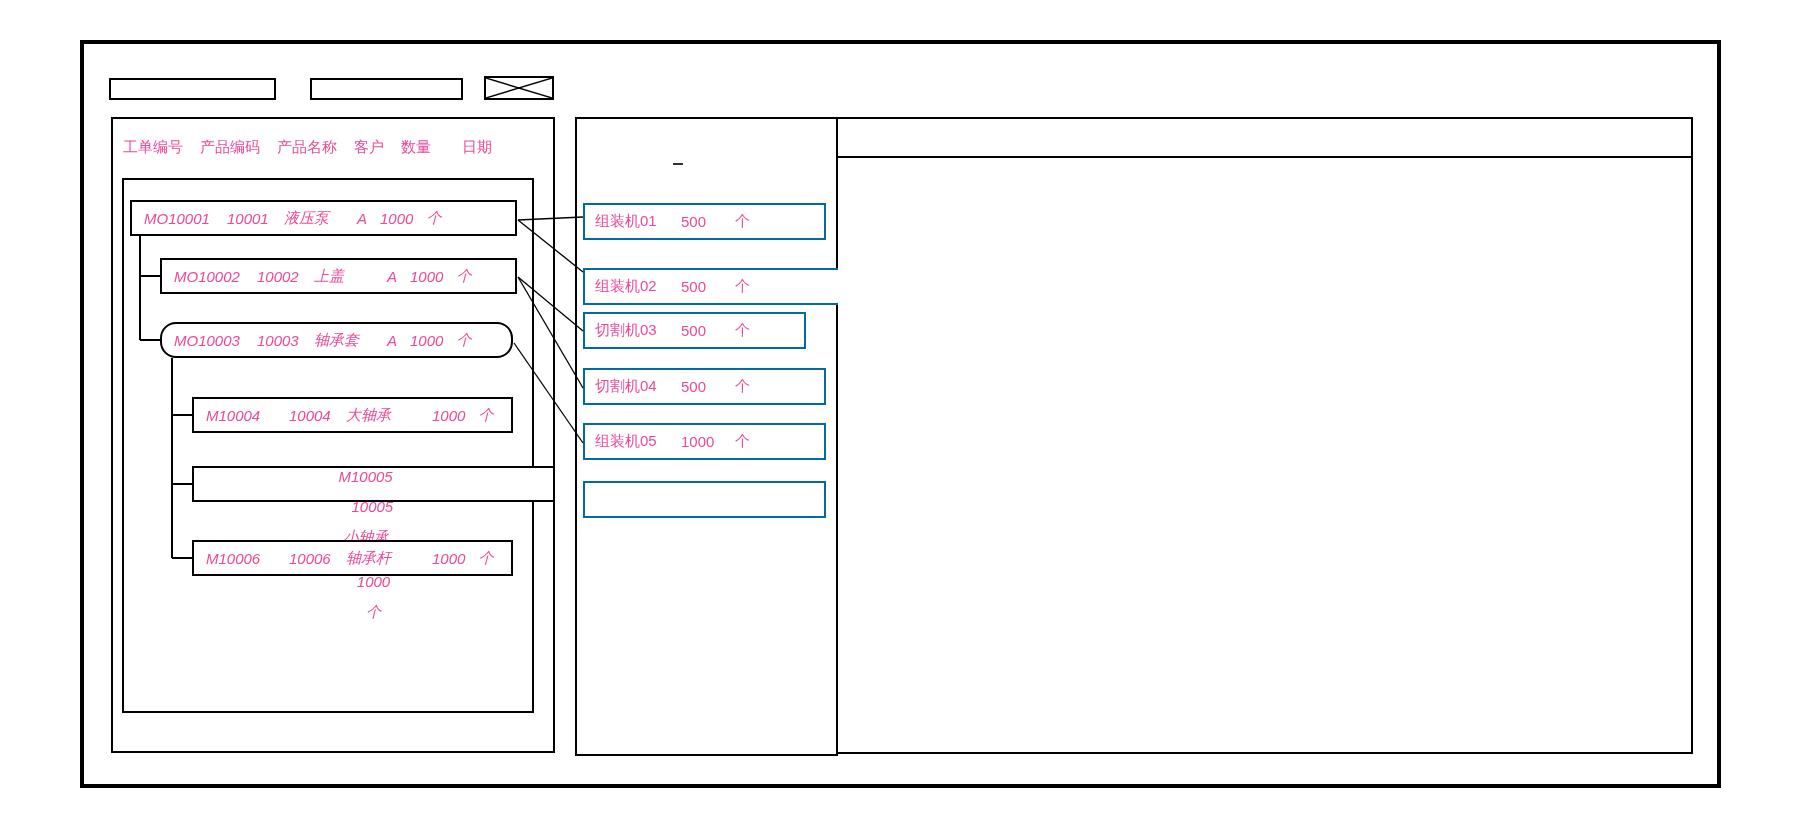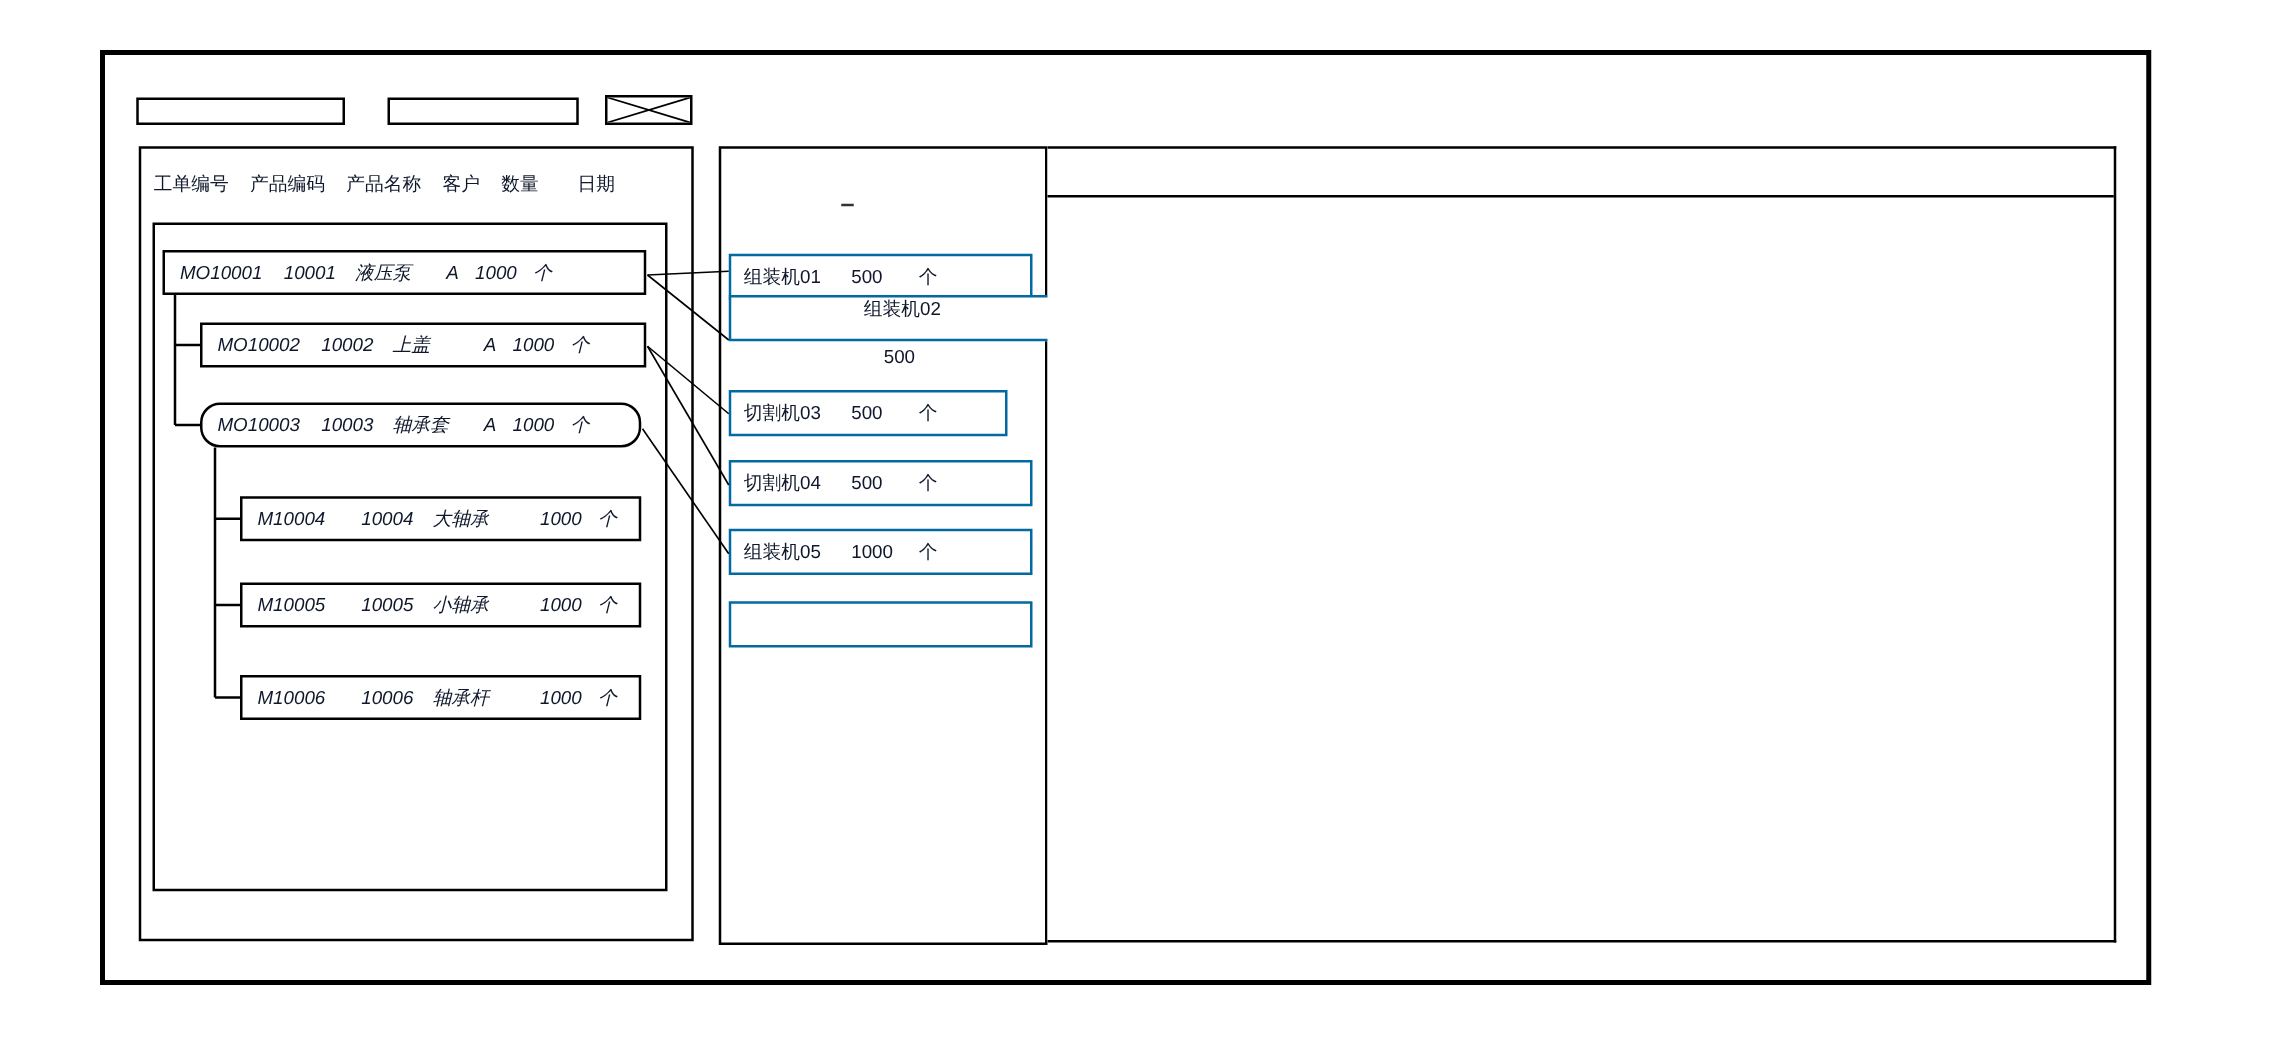--- a/index.html
+++ b/index.html
@@ -1,17 +1,17 @@
 <!DOCTYPE html>
 <html><head>
 <meta charset="utf-8">
 <style>
   html,body{margin:0;padding:0;background:#fff;}
   .canvas{position:relative;width:1819px;height:833px;background:#ffffff;overflow:hidden;
-          font-family:"Liberation Sans","DejaVu Sans",sans-serif;color:#0f172a;}
+          font-family:"Liberation Sans","DejaVu Sans",sans-serif;color:#ec4899;}
   .window{position:absolute;left:80px;top:40px;width:1641px;height:748px;
           border:4px solid #000;box-sizing:border-box;background:#fff;}
   .abs{position:absolute;box-sizing:border-box;}
   .tb-box{border:2px solid #000;background:#fff;}
   .xbox{border:2px solid #000;background:#fff;}
   .xbox svg{display:block;width:100%;height:100%;}
   .panel{border:2px solid #000;background:#fff;}
   .right-panel{border:2px solid #000;border-left:none;background:#fff;}
   .right-divider{position:absolute;left:0;right:0;top:37px;border-top:2px solid #000;}
   .header-row{position:absolute;display:flex;gap:17px;font-size:15px;white-space:nowrap;}
@@ -81,21 +81,21 @@
       <span>个</span>
     </div>
     <div class="abs order-row" style="left:108px;top:353px;width:321px;height:36px;">
       <span class="ono">M10004</span>
       <span class="code">10004</span>
       <span class="pname">大轴承</span>
       <span></span>
       <span>1000</span>
       <span>个</span>
     </div>
-    <div class="abs order-row" style="left:108px;top:422px;width:321px;height:36px;">
+    <div class="abs order-row" style="left:108px;top:422px;width:363px;height:36px;flex-direction:column;">
       <span class="ono">M10005</span>
       <span class="code">10005</span>
       <span class="pname">小轴承</span>
       <span></span>
       <span>1000</span>
       <span>个</span>
     </div>
     <div class="abs order-row" style="left:108px;top:496px;width:321px;height:36px;">
       <span class="ono">M10006</span>
       <span class="code">10006</span>
@@ -106,21 +106,21 @@
     </div>
 
     <div class="abs panel" style="left:491px;top:73px;width:263px;height:639px;"></div>
     <div class="abs dash" style="left:589px;top:119px;width:10px;height:2px;"></div>
 
     <div class="abs machine-row" style="left:499px;top:159px;width:243px;height:37px;">
       <span class="mname">组装机01</span>
       <span class="mqty">500</span>
       <span>个</span>
     </div>
-    <div class="abs machine-row" style="left:499px;top:192px;width:282px;height:37px;flex-direction:column;">
+    <div class="abs machine-row" style="left:499px;top:224px;width:282px;height:37px;">
       <span class="mname">组装机02</span>
       <span class="mqty">500</span>
       <span>个</span>
     </div>
     <div class="abs machine-row" style="left:499px;top:268px;width:223px;height:37px;">
       <span class="mname">切割机03</span>
       <span class="mqty">500</span>
       <span>个</span>
     </div>
     <div class="abs machine-row" style="left:499px;top:324px;width:243px;height:37px;">

